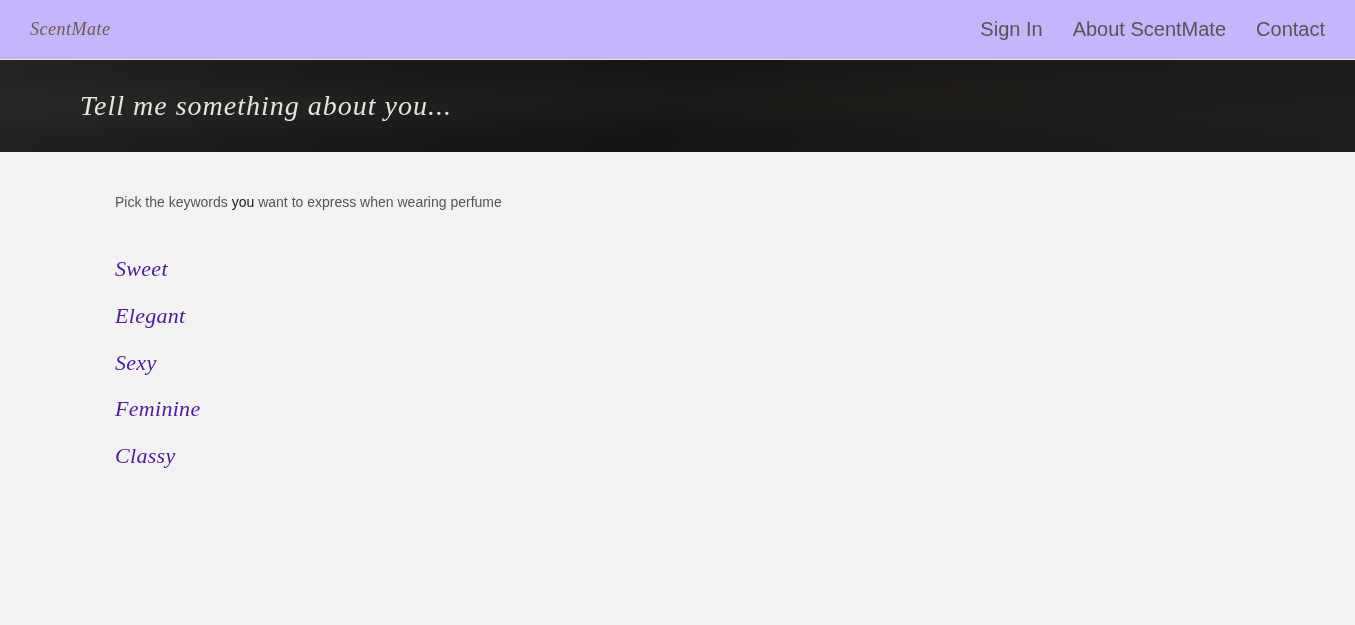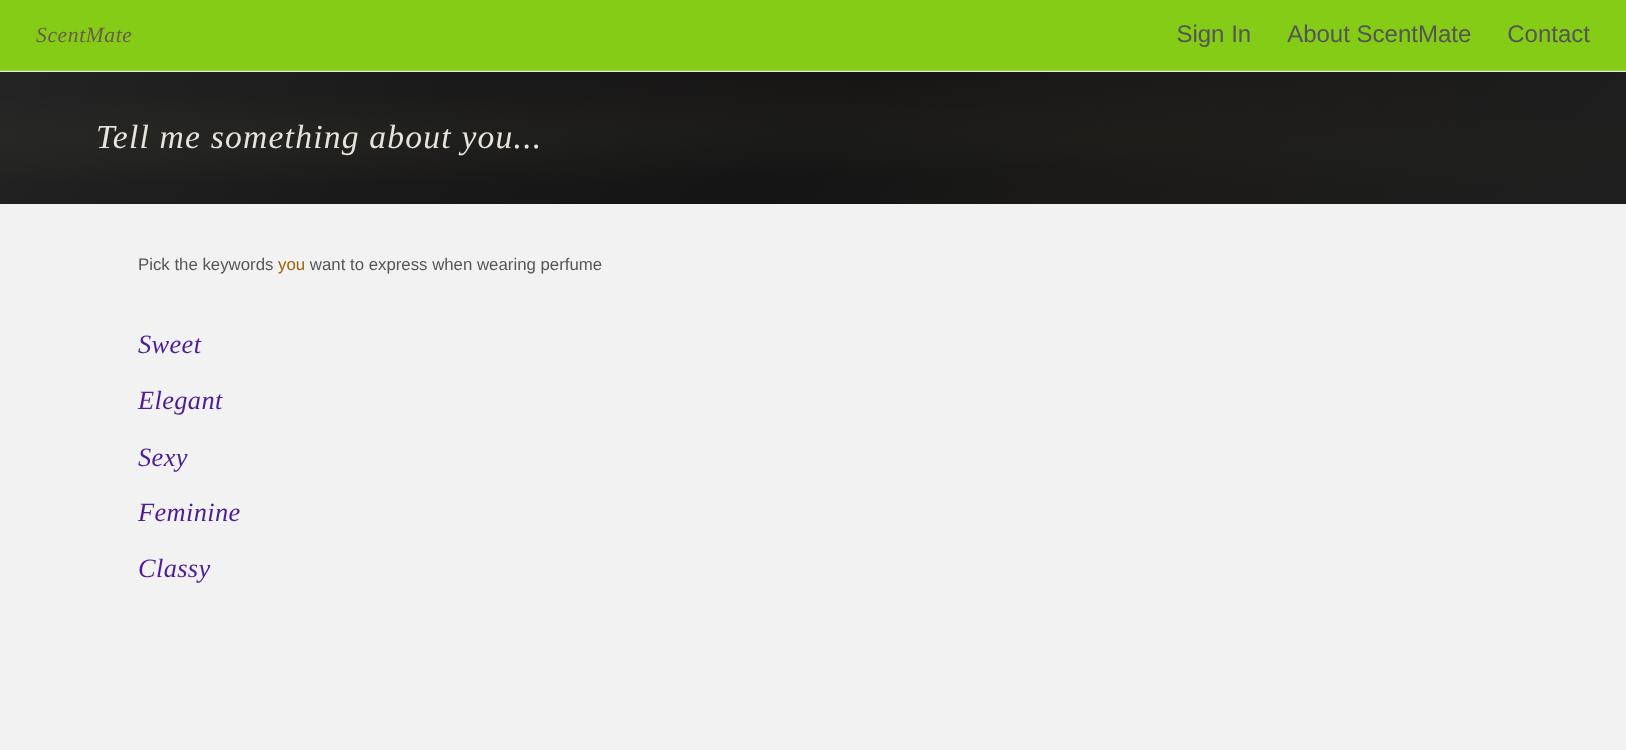--- a/index.html
+++ b/index.html
@@ -15,21 +15,21 @@
       min-height: 625px;
       overflow-x: hidden;
     }
 
     
     .navbar {
       display: flex;
       justify-content: space-between;
       align-items: center;
       padding: 18px 30px;
-      background-color: #84cc16;
+      background-color: #c4b5fd;
       border-bottom: 1px solid #e8e8e8;
     }
 
     .navbar-brand {
       font-size: 18px;
       color: #6b5c4e;
       font-style: italic;
       letter-spacing: 0.5px;
     }
 
@@ -42,21 +42,21 @@
       text-decoration: none;
       color: #555;
       font-size: 20px;
       font-family: Arial, sans-serif;
       font-style: normal;
     }
 
     
     .hero-banner {
       width: 100%;
-      height: 110px;
+      height: 92px;
       background-color: #1a1a1a;
       display: flex;
       align-items: center;
       padding-left: 80px;
       position: relative;
       overflow: hidden;
     }
 
     .hero-banner::before {
       content: '';
@@ -96,21 +96,21 @@
 
     .instruction-text {
       font-size: 14px;
       font-family: Arial, sans-serif;
       color: #555;
       margin-bottom: 35px;
       line-height: 1.5;
     }
 
     .instruction-text .highlight-you {
-      color: #a16207;
+      color: #0f172a;
     }
 
     
     .keywords-list {
       display: flex;
       flex-direction: column;
       gap: 4px;
     }
 
     .keyword-item {

